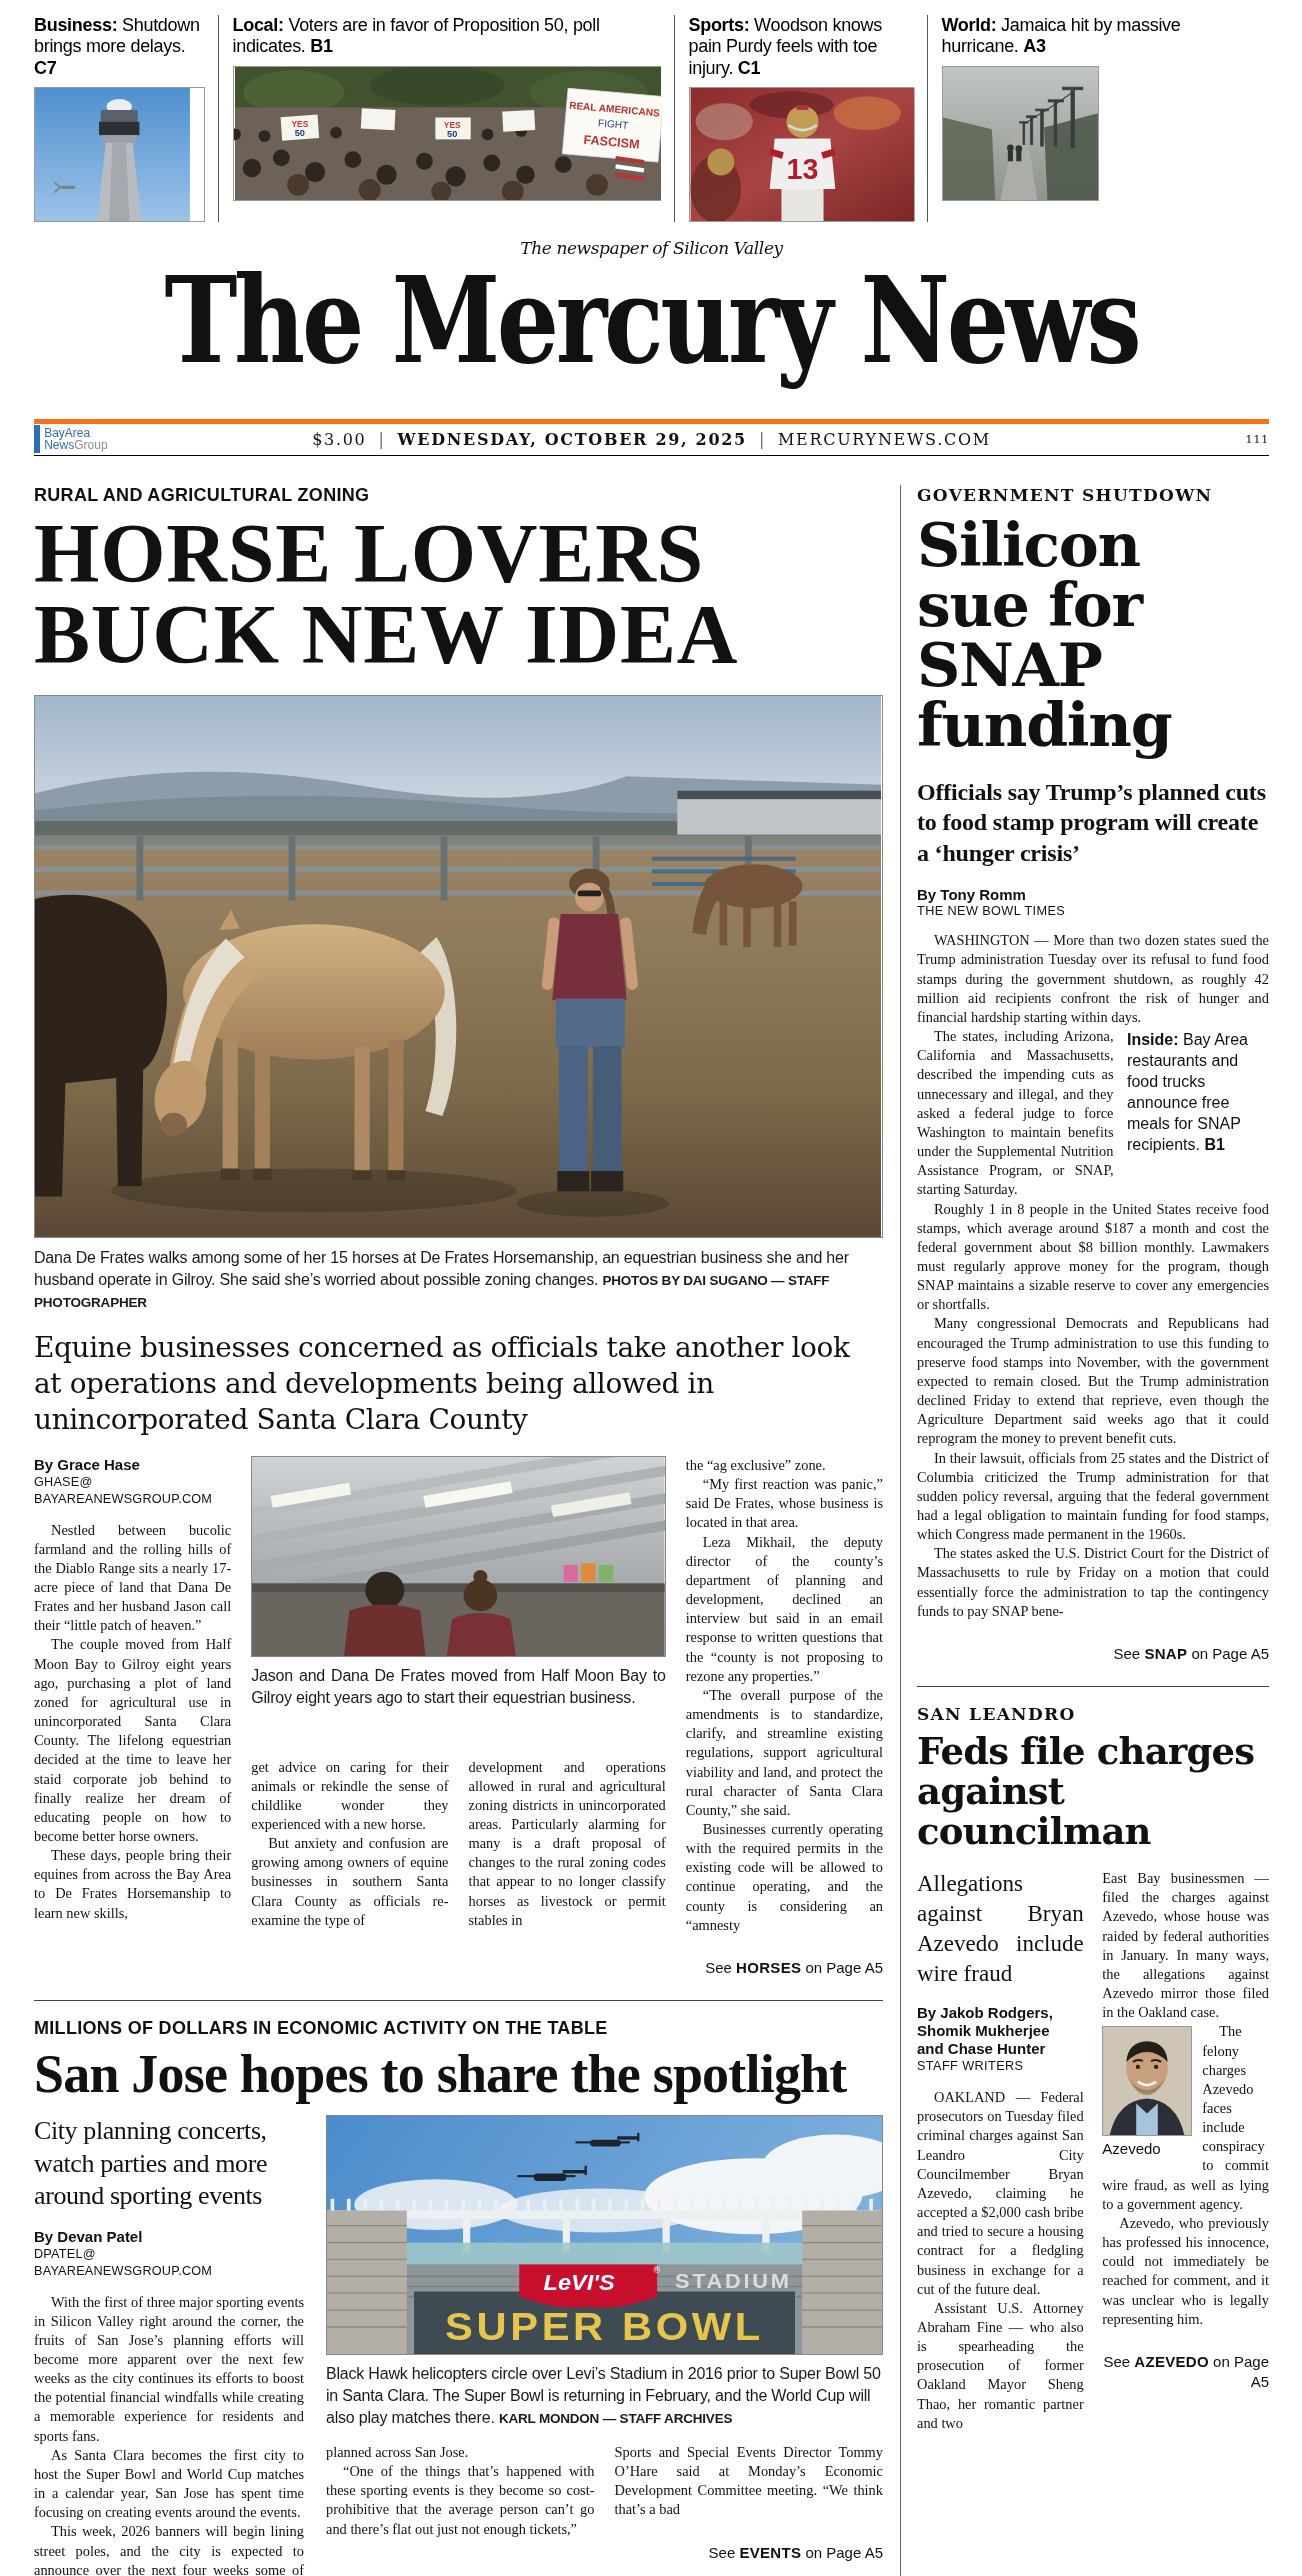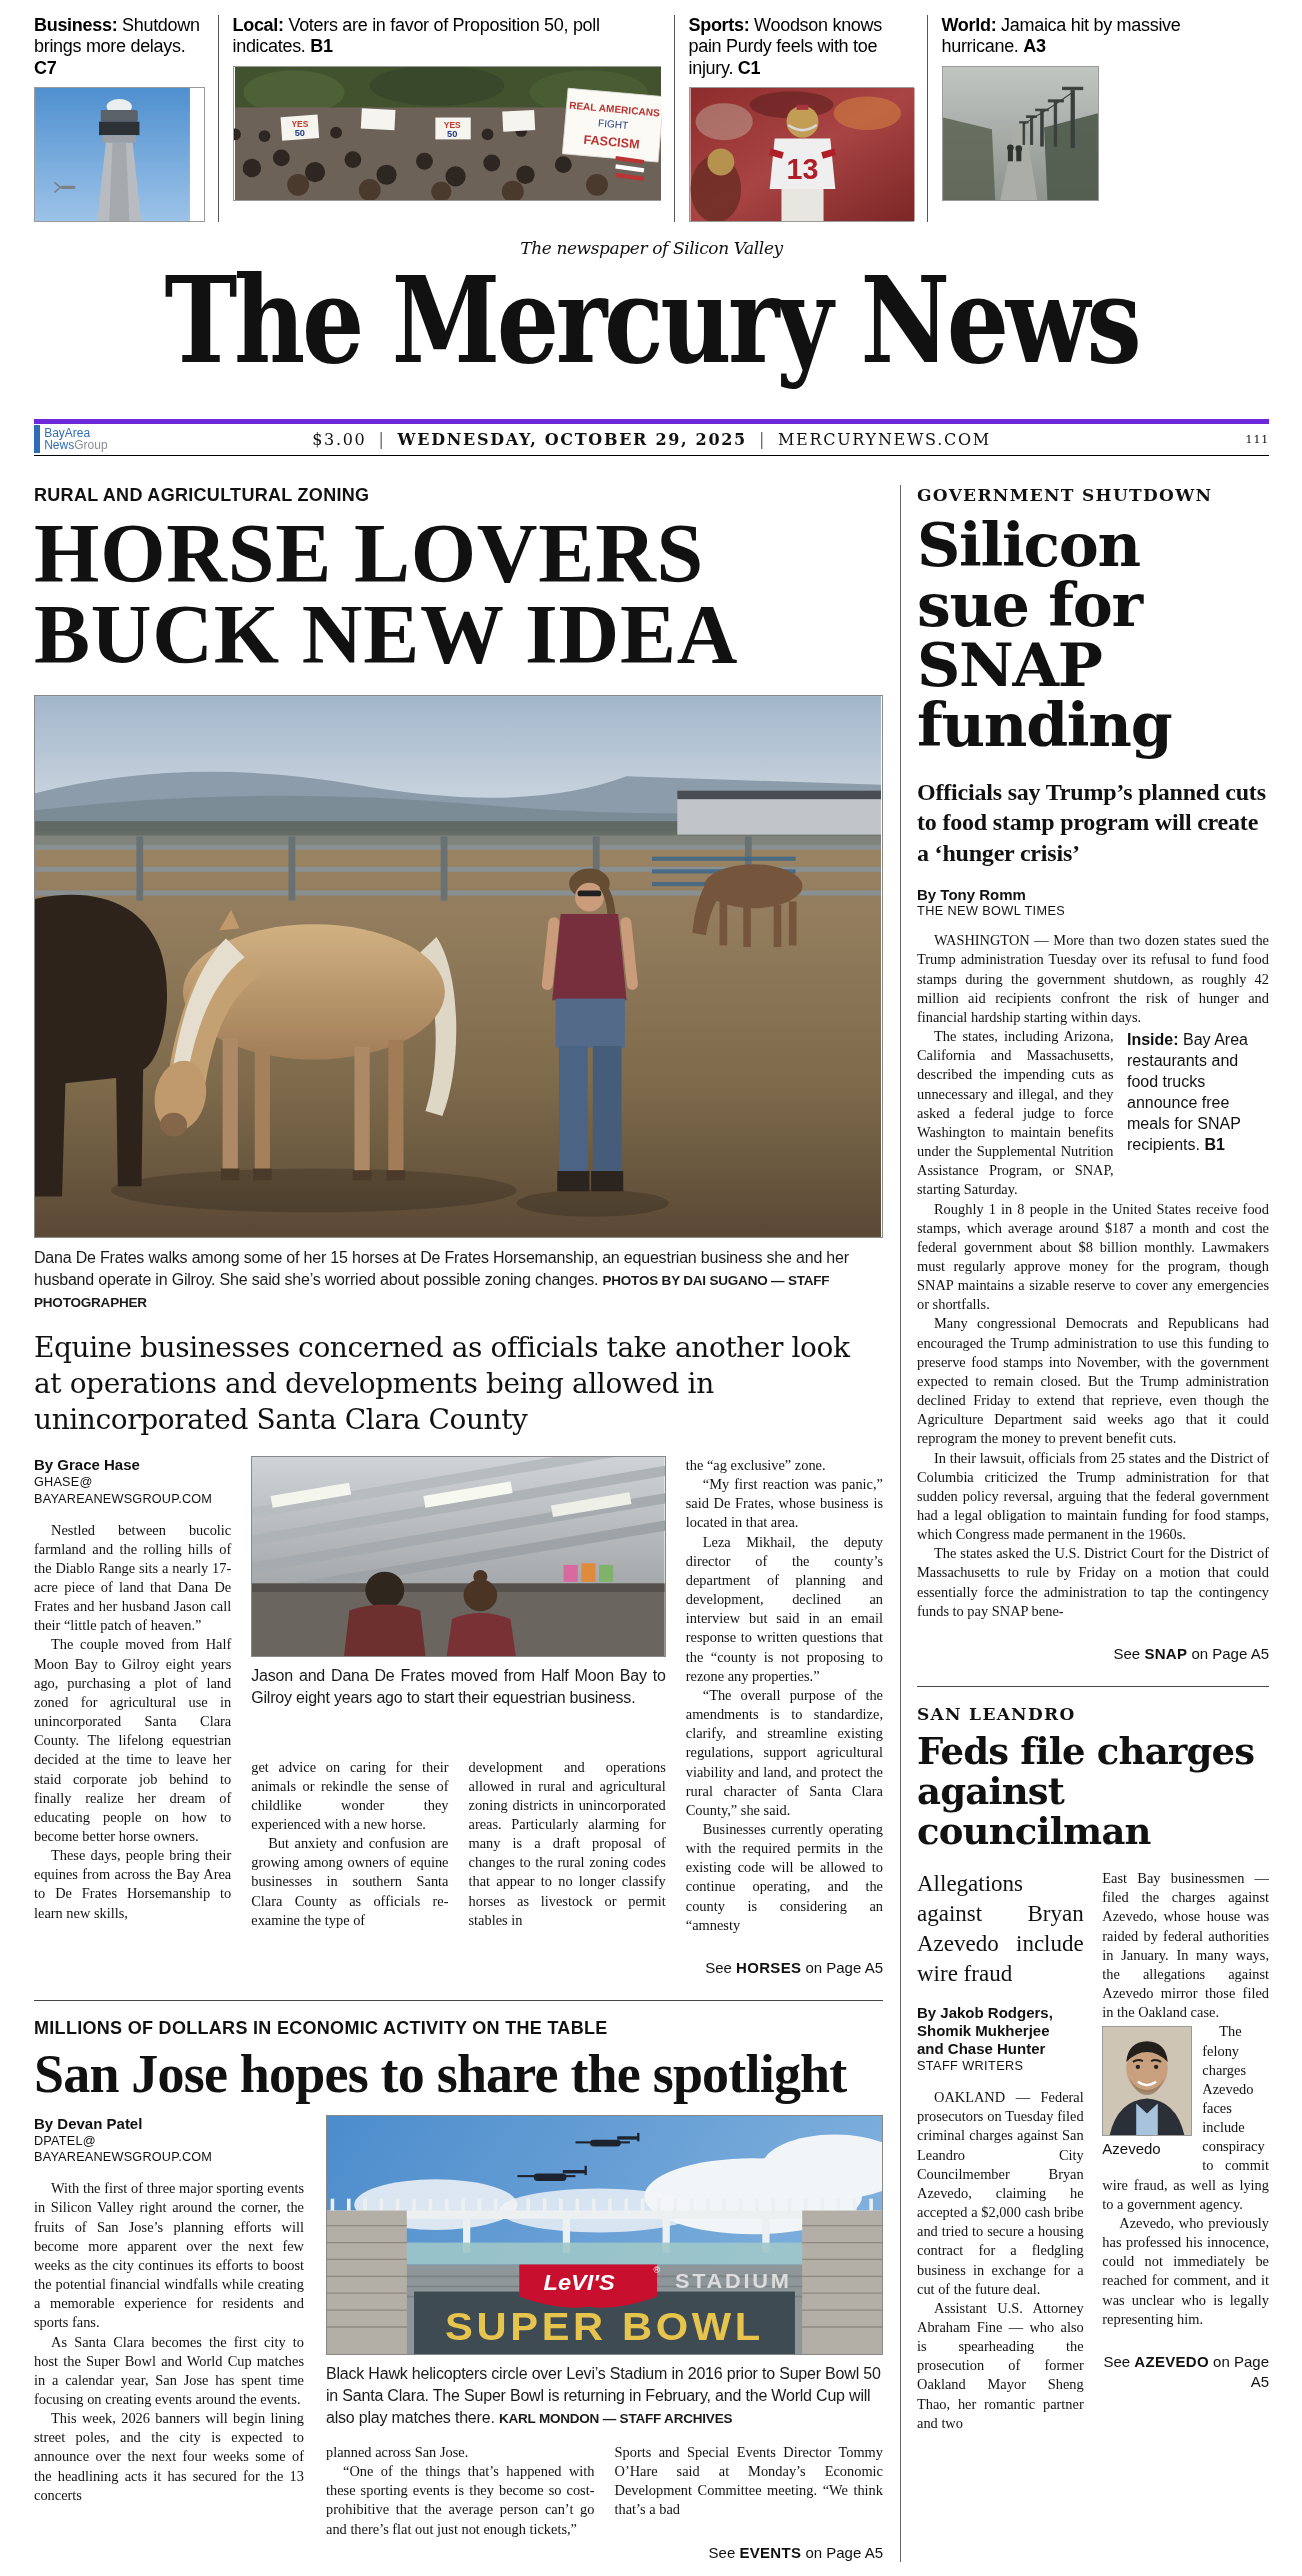--- a/index.html
+++ b/index.html
@@ -13,21 +13,21 @@
   .teaser:first-child { border-left:none; padding-left:0; }
   .t1{width:184px;} .t2{width:456px;} .t3{width:253px;} .t4{width:313px;}
   .teaser-line { font-family:"Liberation Sans",sans-serif; font-size:18px; line-height:1.18; letter-spacing:-0.3px; color:#000; }
   .teaser-line b { font-weight:bold; }
   .teaser-img { margin-top:8.4px; border:0.8px solid #999; }
   .teaser-img svg { display:block; }
 
   
   .tagline { text-align:center; font-family:"DejaVu Serif",serif; font-style:italic; font-size:17px; margin-top:3.4px; letter-spacing:-0.4px; }
   .mast-title { text-align:center; font-family:"DejaVu Serif",serif; font-weight:bold; font-size:98px; letter-spacing:-3.4px; line-height:1.05; transform:scaleY(1.22); transform-origin:top center; height:149px; white-space:nowrap; }
-  .info-bar { margin-top:12px; border-top:5px solid #6d28d9; border-bottom:0.8px solid #000; height:37px; display:flex; align-items:center; position:relative; }
+  .info-bar { margin-top:12px; border-top:5px solid #f97316; border-bottom:0.8px solid #000; height:37px; display:flex; align-items:center; position:relative; }
   .bang-logo { display:flex; align-items:stretch; gap:4.2px; }
   .bang-bar { width:6px; background:#2f6db5; }
   .bang-txt { font-family:"Liberation Sans",sans-serif; font-size:12px; line-height:1.05; padding:1.7px 0; }
   .bang-txt .b1 { color:#2f6db5; }
   .bang-txt .b2 { color:#2f6db5; }
   .bang-txt .b3 { color:#8a8f96; }
   .bar-center { position:absolute; left:0; right:0; text-align:center; font-family:"DejaVu Serif",serif; font-size:16px; letter-spacing:1.7px; }
   .bar-center .sep { color:#666; margin:0 12px; font-weight:normal; }
   .bar-center .date { font-weight:bold; }
   .edition { margin-left:auto; font-family:"DejaVu Serif",serif; font-size:11px; letter-spacing:0.8px; }
@@ -421,20 +421,21 @@
         </div>
       </div>
 
       <hr class="sect-rule">
 
       <div class="kicker">MILLIONS OF DOLLARS IN ECONOMIC ACTIVITY ON THE TABLE</div>
       <h2 class="headline-md">San Jose hopes to share the spotlight</h2>
 
       <div class="sj-grid">
         <div>
+          <div class="deck-lg">City planning concerts, watch parties and more around sporting events</div>
           <div class="byline-wrap">
             <div class="byline">By Devan Patel</div>
             <div class="byline-contact"><span>DPATEL@</span><br><span>BAYAREANEWSGROUP.COM</span></div>
           </div>
           <div class="body-text">
             <p>With the first of three major sporting events in Silicon Valley right around the corner, the fruits of San Jose’s planning efforts will become more apparent over the next few weeks as the city continues its efforts to boost the potential financial windfalls while creating a memorable experience for residents and sports fans.</p>
             <p>As Santa Clara becomes the first city to host the Super Bowl and World Cup matches in a calendar year, San Jose has spent time focusing on creating events around the events.</p>
             <p>This week, 2026 banners will begin lining street poles, and the city is expected to announce over the next four weeks some of the headlining acts it has secured for the 13 concerts</p>
           </div>
         </div>

